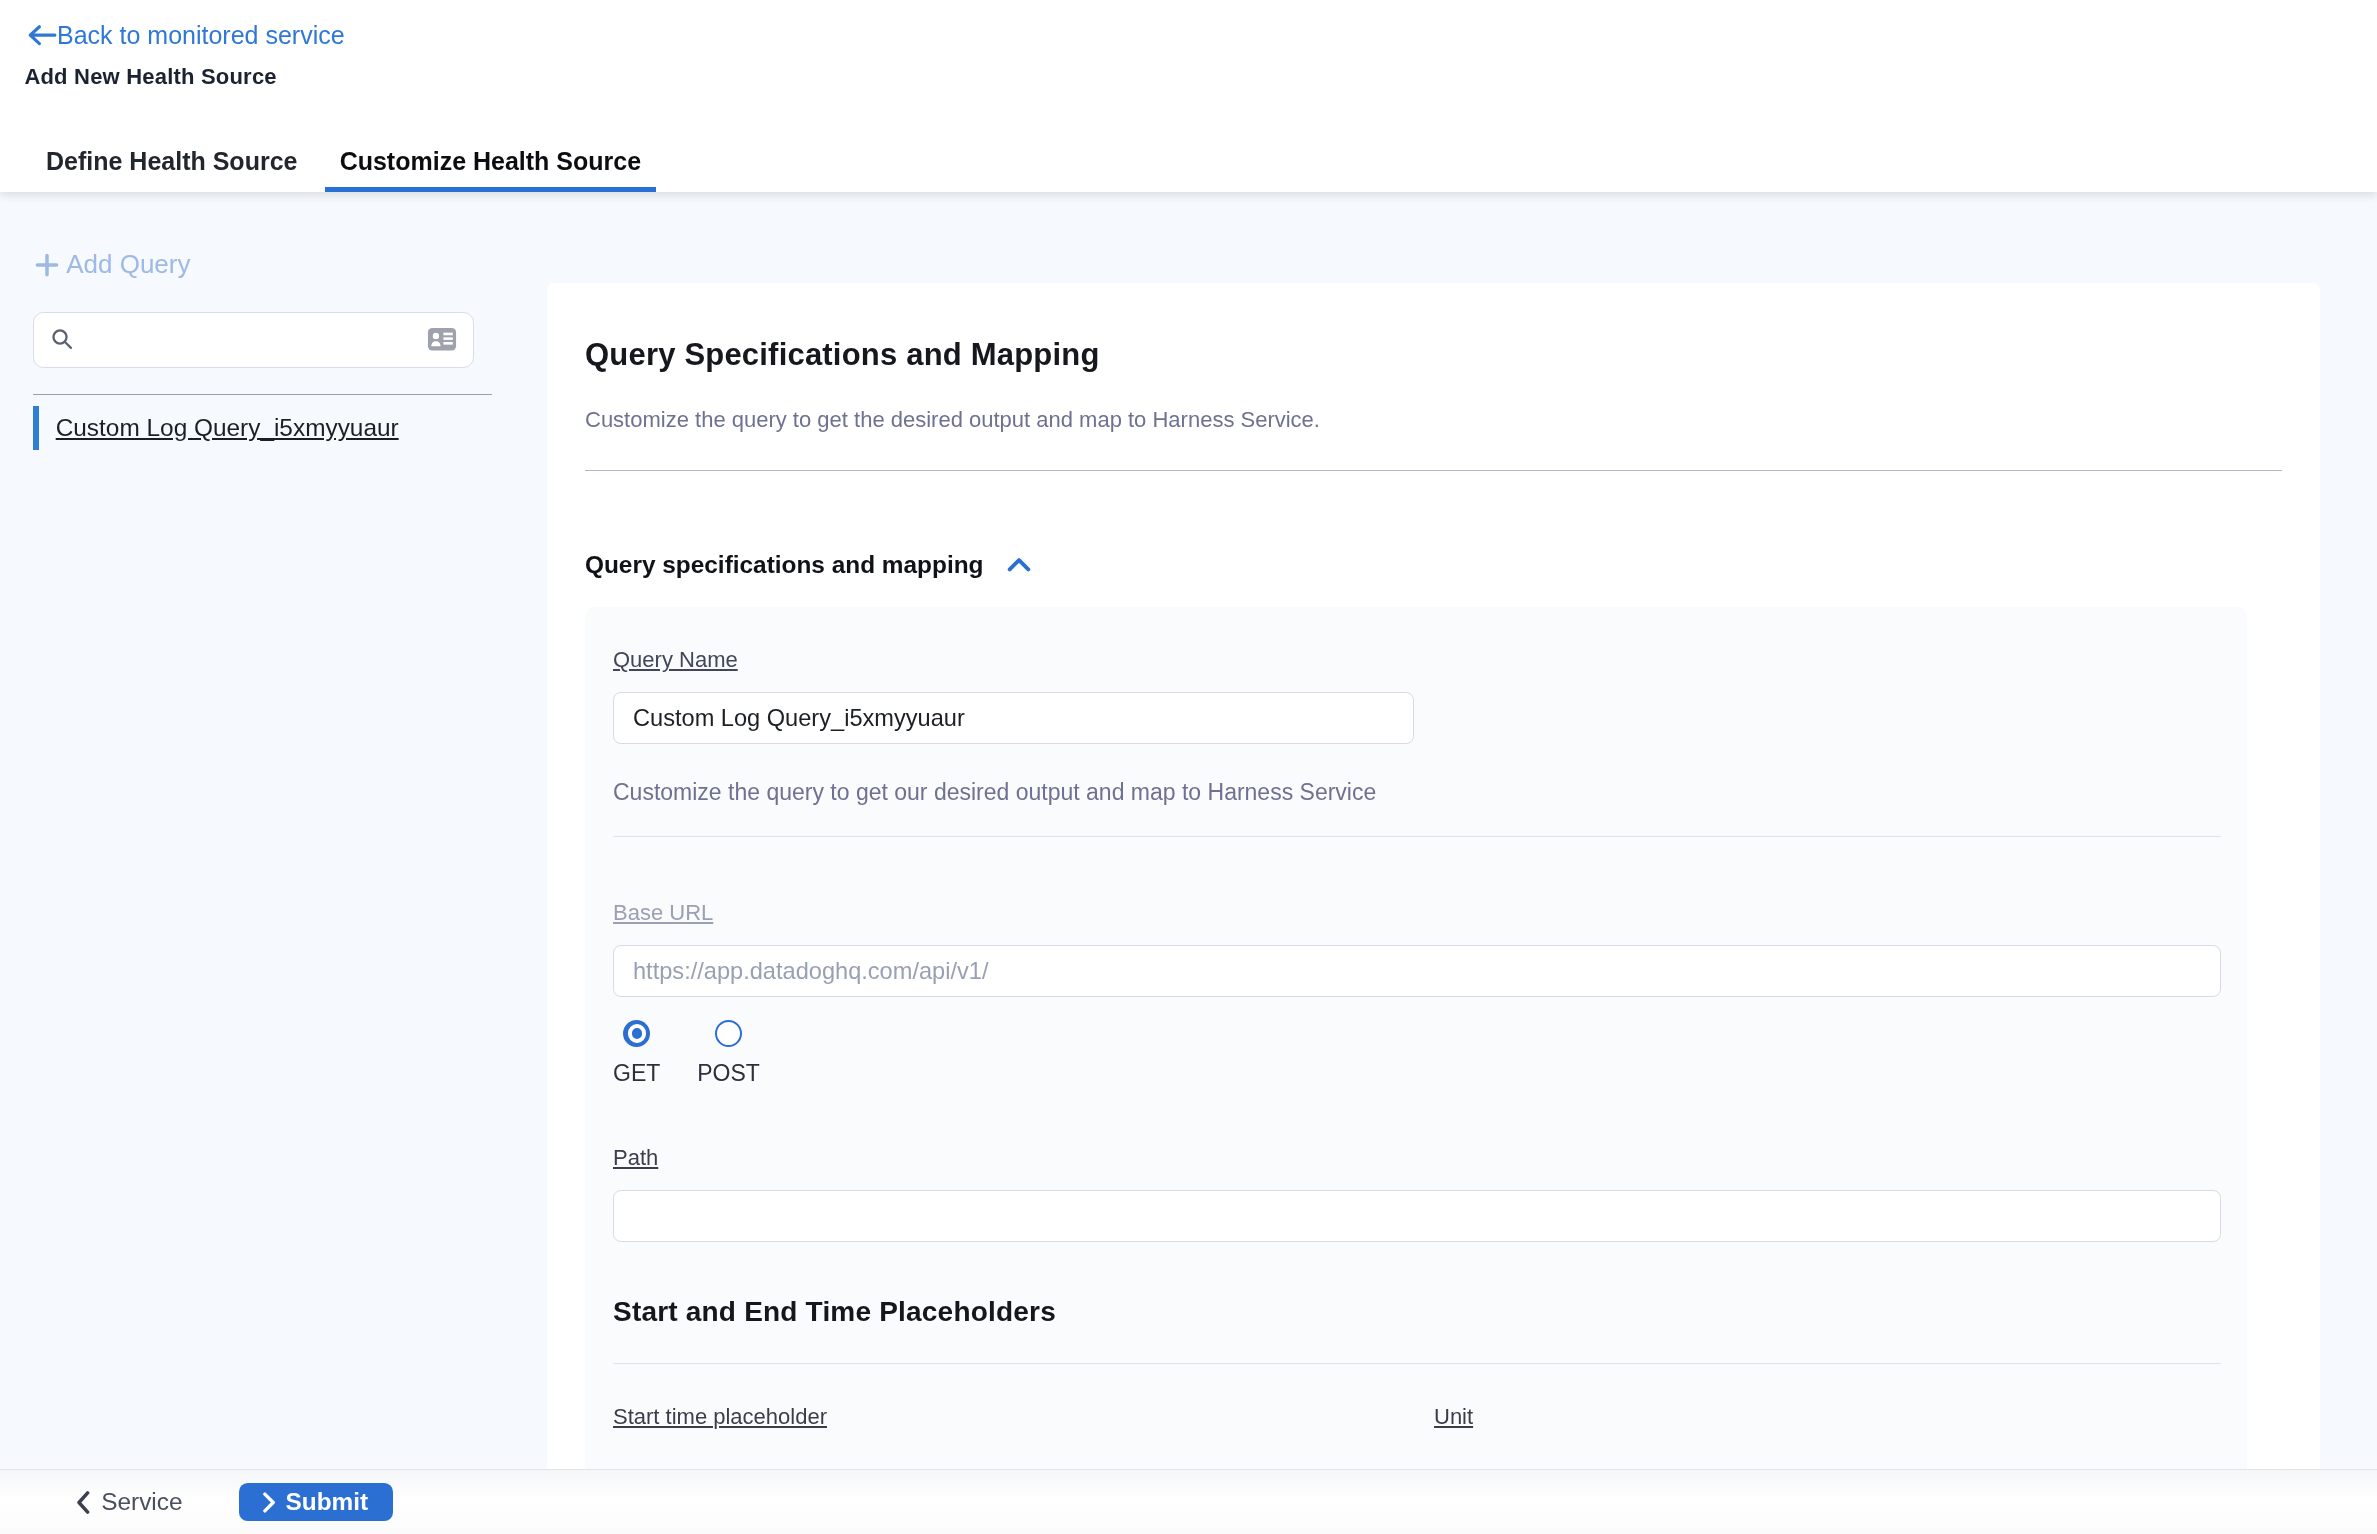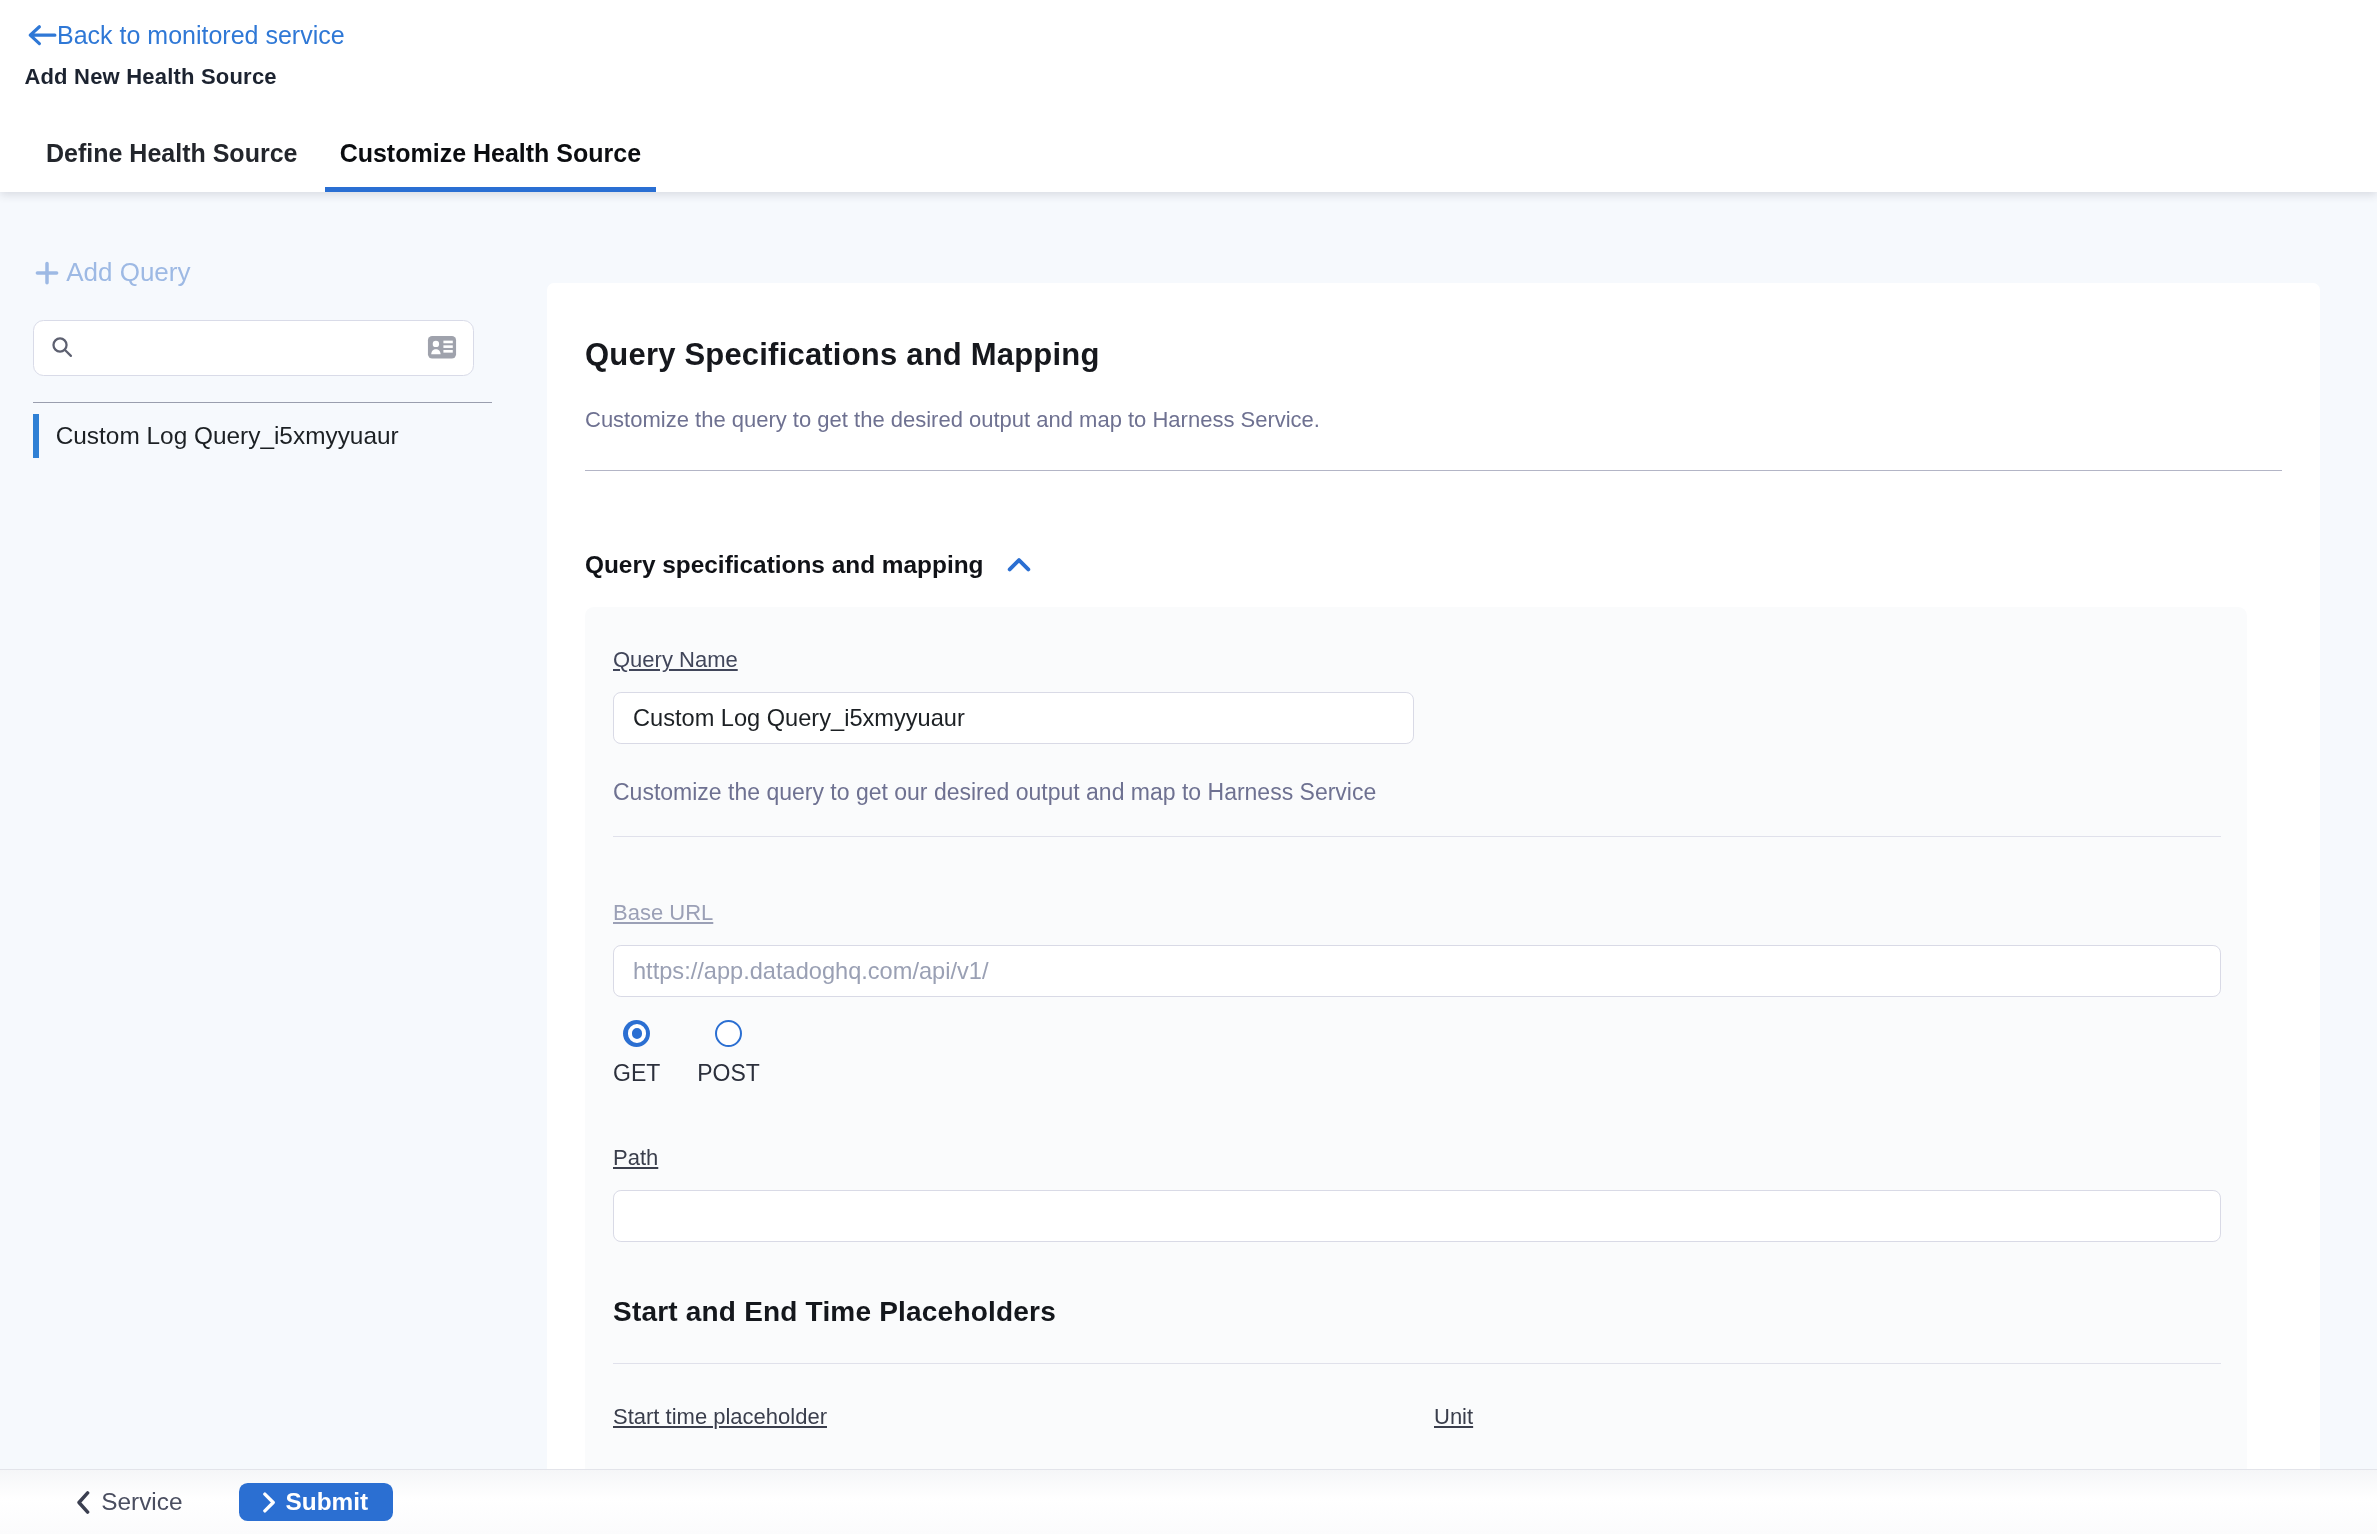--- a/index.html
+++ b/index.html
@@ -15,28 +15,28 @@
   
   .header {
     height: 192px; background: #ffffff; flex: 0 0 auto;
     display: flex; flex-direction: column; position: relative; z-index: 5;
     box-shadow: 0 3.5px 8.7px rgba(40,41,61,0.14);
   }
   .back-row { margin: 21px 0 0 26px; display: flex; align-items: center; cursor: pointer; }
   .back-row .link { font-size: 25px; color: #2f78d6; }
   .page-title { margin: 14px 0 0 24.4px; font-size: 22px; font-weight: 700; color: #1c2330; letter-spacing: 0.2px; }
   .tab-bar { margin-top: auto; padding-left: 31px; display: flex; gap: 12.2px; }
-  .tab { padding: 0 15px 19px; font-size: 25px; font-weight: 600; color: #23262c; border-bottom: 5.2px solid transparent; cursor: pointer; }
+  .tab { padding: 0 15px 11px; font-size: 25px; font-weight: 600; color: #23262c; border-bottom: 5.2px solid transparent; cursor: pointer; }
   .tab.active { font-weight: 700; color: #0b0d10; border-bottom-color: #2a6fd3; }
 
   
   .content { position: relative; flex: 1 1 auto; background: #f6f9fd; overflow: hidden; }
 
   
-  .sidebar { position: absolute; left: 0; top: 16px; width: 541px; }
+  .sidebar { position: absolute; left: 0; top: 8px; width: 541px; text-decoration: underline; }
   .add-query { margin: 49px 0 0 33px; display: inline-flex; align-items: center; gap: 5.2px; cursor: pointer; }
   .add-query .label { font-size: 26px; color: #9db9e4; }
   .search-box {
     margin: 30px 0 0 33px; width: 441px; height: 56px;
     background: #ffffff; border: 0.9px solid #d9dbe8; border-radius: 10.5px;
     display: flex; align-items: center; padding: 0 15.7px;
   }
   .search-box input {
     border: none; outline: none; flex: 1 1 auto; height: 100%;
     font-family: "Liberation Sans", sans-serif; font-size: 23px; color: #1c2024;

